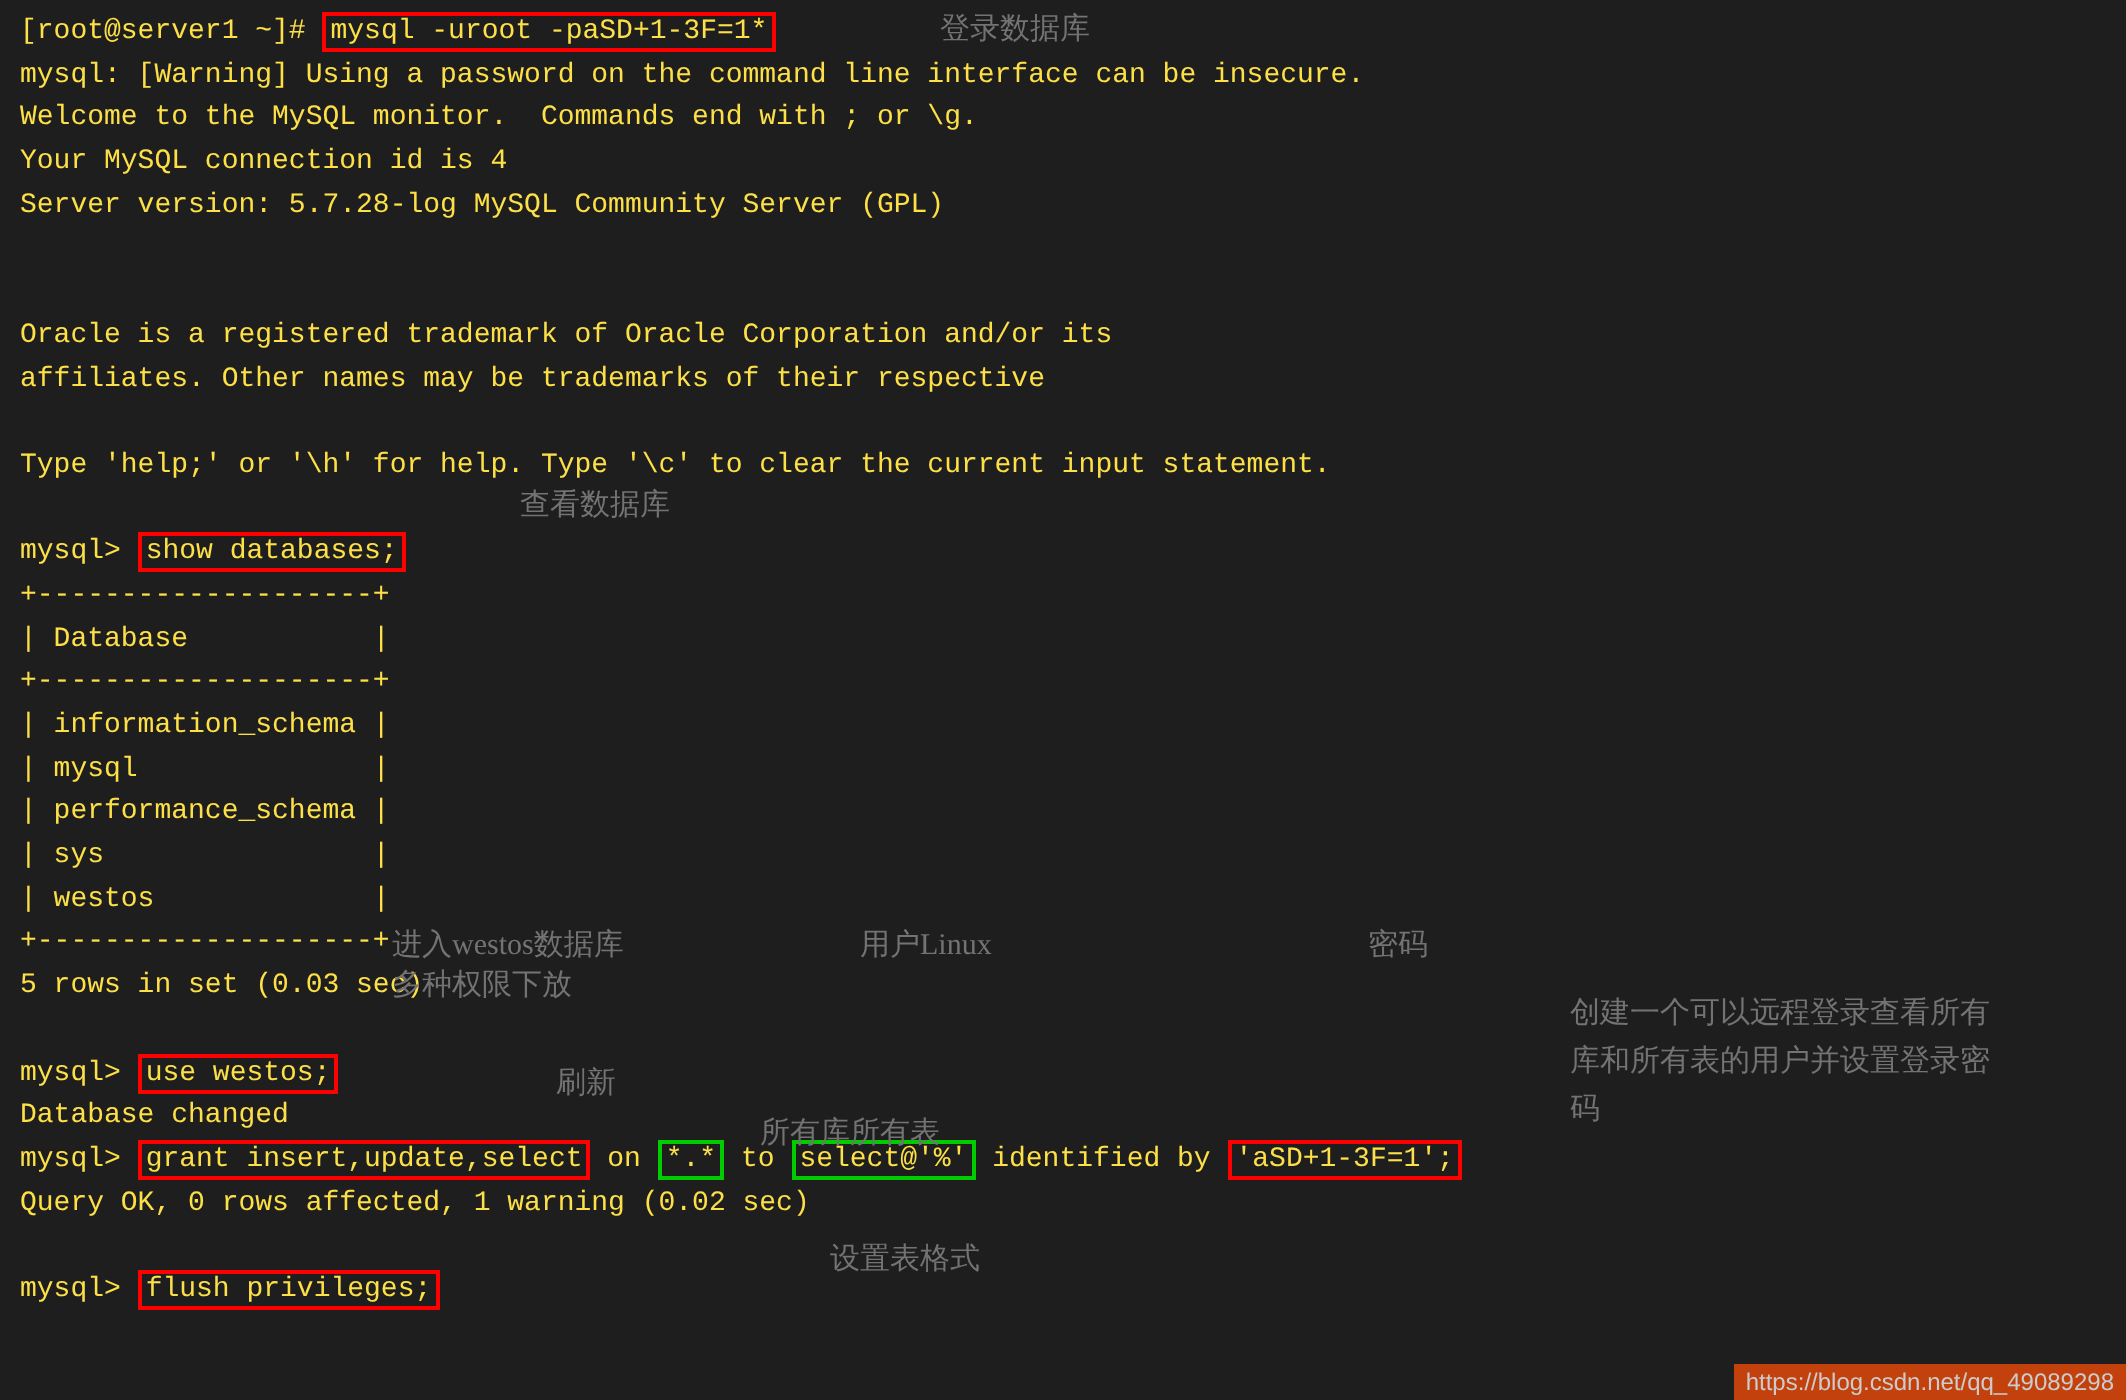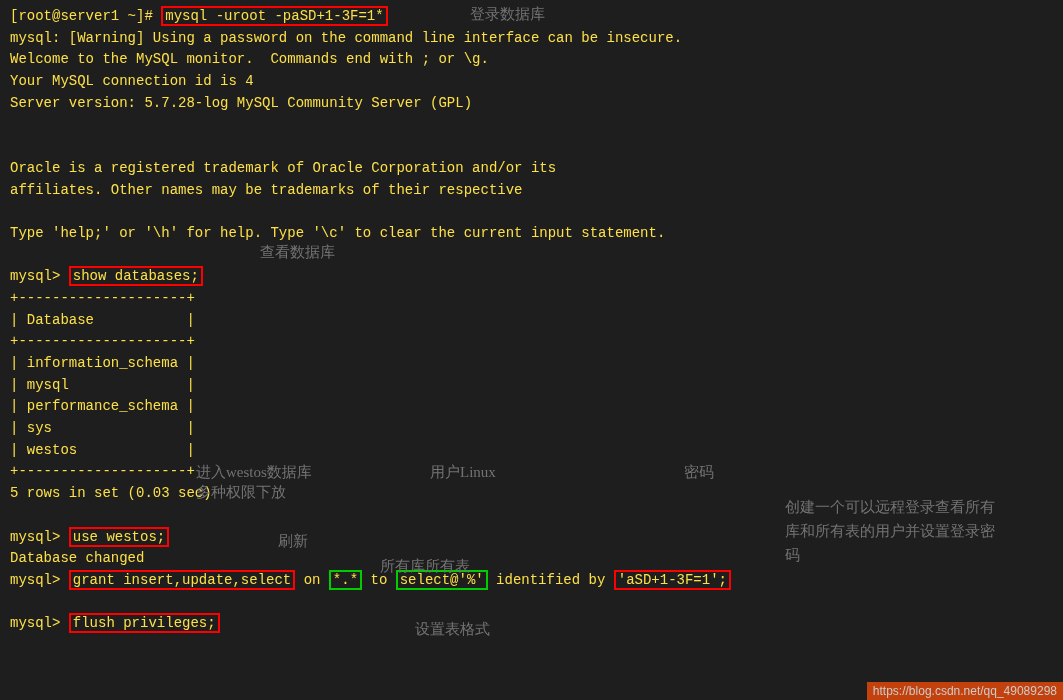--- a/index.html
+++ b/index.html
@@ -83,20 +83,21 @@
   <div class="line">| sys                |</div>
   <div class="line">| westos             |</div>
   <div class="line">+--------------------+</div>
   <div class="line">5 rows in set (0.03 sec)</div>
   <div class="line">&nbsp;</div>
 
   <div class="line"><span>mysql&gt; </span><span class="red-box">use westos;</span></div>
   <div class="line">Database changed</div>
 
   <div class="line"><span>mysql&gt; </span><span class="red-box">grant insert,update,select</span><span> on </span><span class="green-box">*.*</span><span> to </span><span class="green-box">select@'%'</span><span> identified by </span><span class="red-box">'aSD+1-3F=1';</span></div>
+  <div class="line">Query OK, 0 rows affected, 1 warning (0.02 sec)</div>
   <div class="line">&nbsp;</div>
 
   <div class="line"><span>mysql&gt; </span><span class="red-box">flush privileges;</span></div>
 
   <div class="annotation" style="top:5px; left:470px;">登录数据库</div>
   <div class="annotation" style="top:243px; left:260px;text-align:center;">查看数据库</div>
   <div class="annotation" style="top:463px; left:196px;">进入westos数据库</div>
   <div class="annotation" style="top:483px; left:196px;">多种权限下放</div>
   <div class="annotation" style="top:463px; left:430px;">用户Linux</div>
   <div class="annotation" style="top:463px; left:668px;margin-left:16px;">密码</div>

